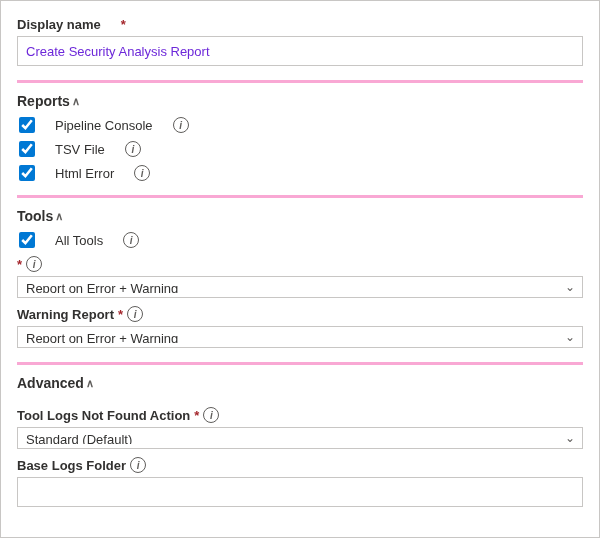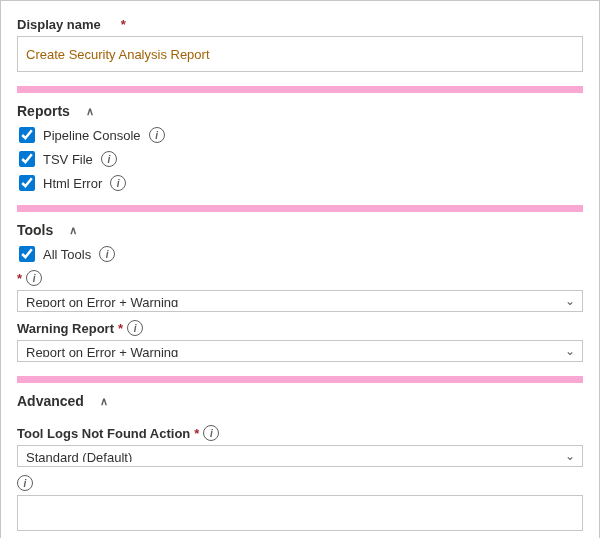--- a/index.html
+++ b/index.html
@@ -38,50 +38,50 @@
       align-items: center;
       gap: 20px;
     }
 
     .required-star {
       color: #a4262c;
     }
 
     .text-input {
       width: 100%;
-      height: 36px;
+      height: 30px;
       border: 1px solid #c8c6c4;
       padding: 4px 8px;
       font-size: 13px;
-      color: #a16207;
+      color: #6d28d9;
       outline: none;
       background: #fff;
     }
 
     .section-header {
       display: flex;
       align-items: center;
-      gap: 16px;
+      gap: 2px;
       font-size: 14px;
       font-weight: 600;
       color: #323130;
       padding: 10px 0 8px 0;
-      border-top: 7px solid #f9a8d4;
+      border-top: 3px solid #f9a8d4;
       margin-top: 6px;
     }
 
     .chevron-icon {
       font-size: 11px;
       color: #605e5c;
     }
 
     .checkbox-row {
       display: flex;
       align-items: center;
-      gap: 8px;
+      gap: 20px;
       margin-bottom: 8px;
       padding-left: 2px;
     }
 
     .checkbox-input {
       width: 16px;
       height: 16px;
       accent-color: #0078d4;
       cursor: pointer;
       flex-shrink: 0;
@@ -241,18 +241,19 @@
       <select class="dropdown-select">
         <option>Standard (Default)</option>
         <option>Error</option>
         <option>Warning</option>
       </select>
       <span class="dropdown-chevron">⌄</span>
     </div>
 
     
     <div class="sub-label">
+      <span>Base Logs Folder</span>
       <span class="info-icon">i</span>
     </div>
     <input type="text" class="text-input" value="" style="">
   </div>
 
 </div>
 
 </body></html>

